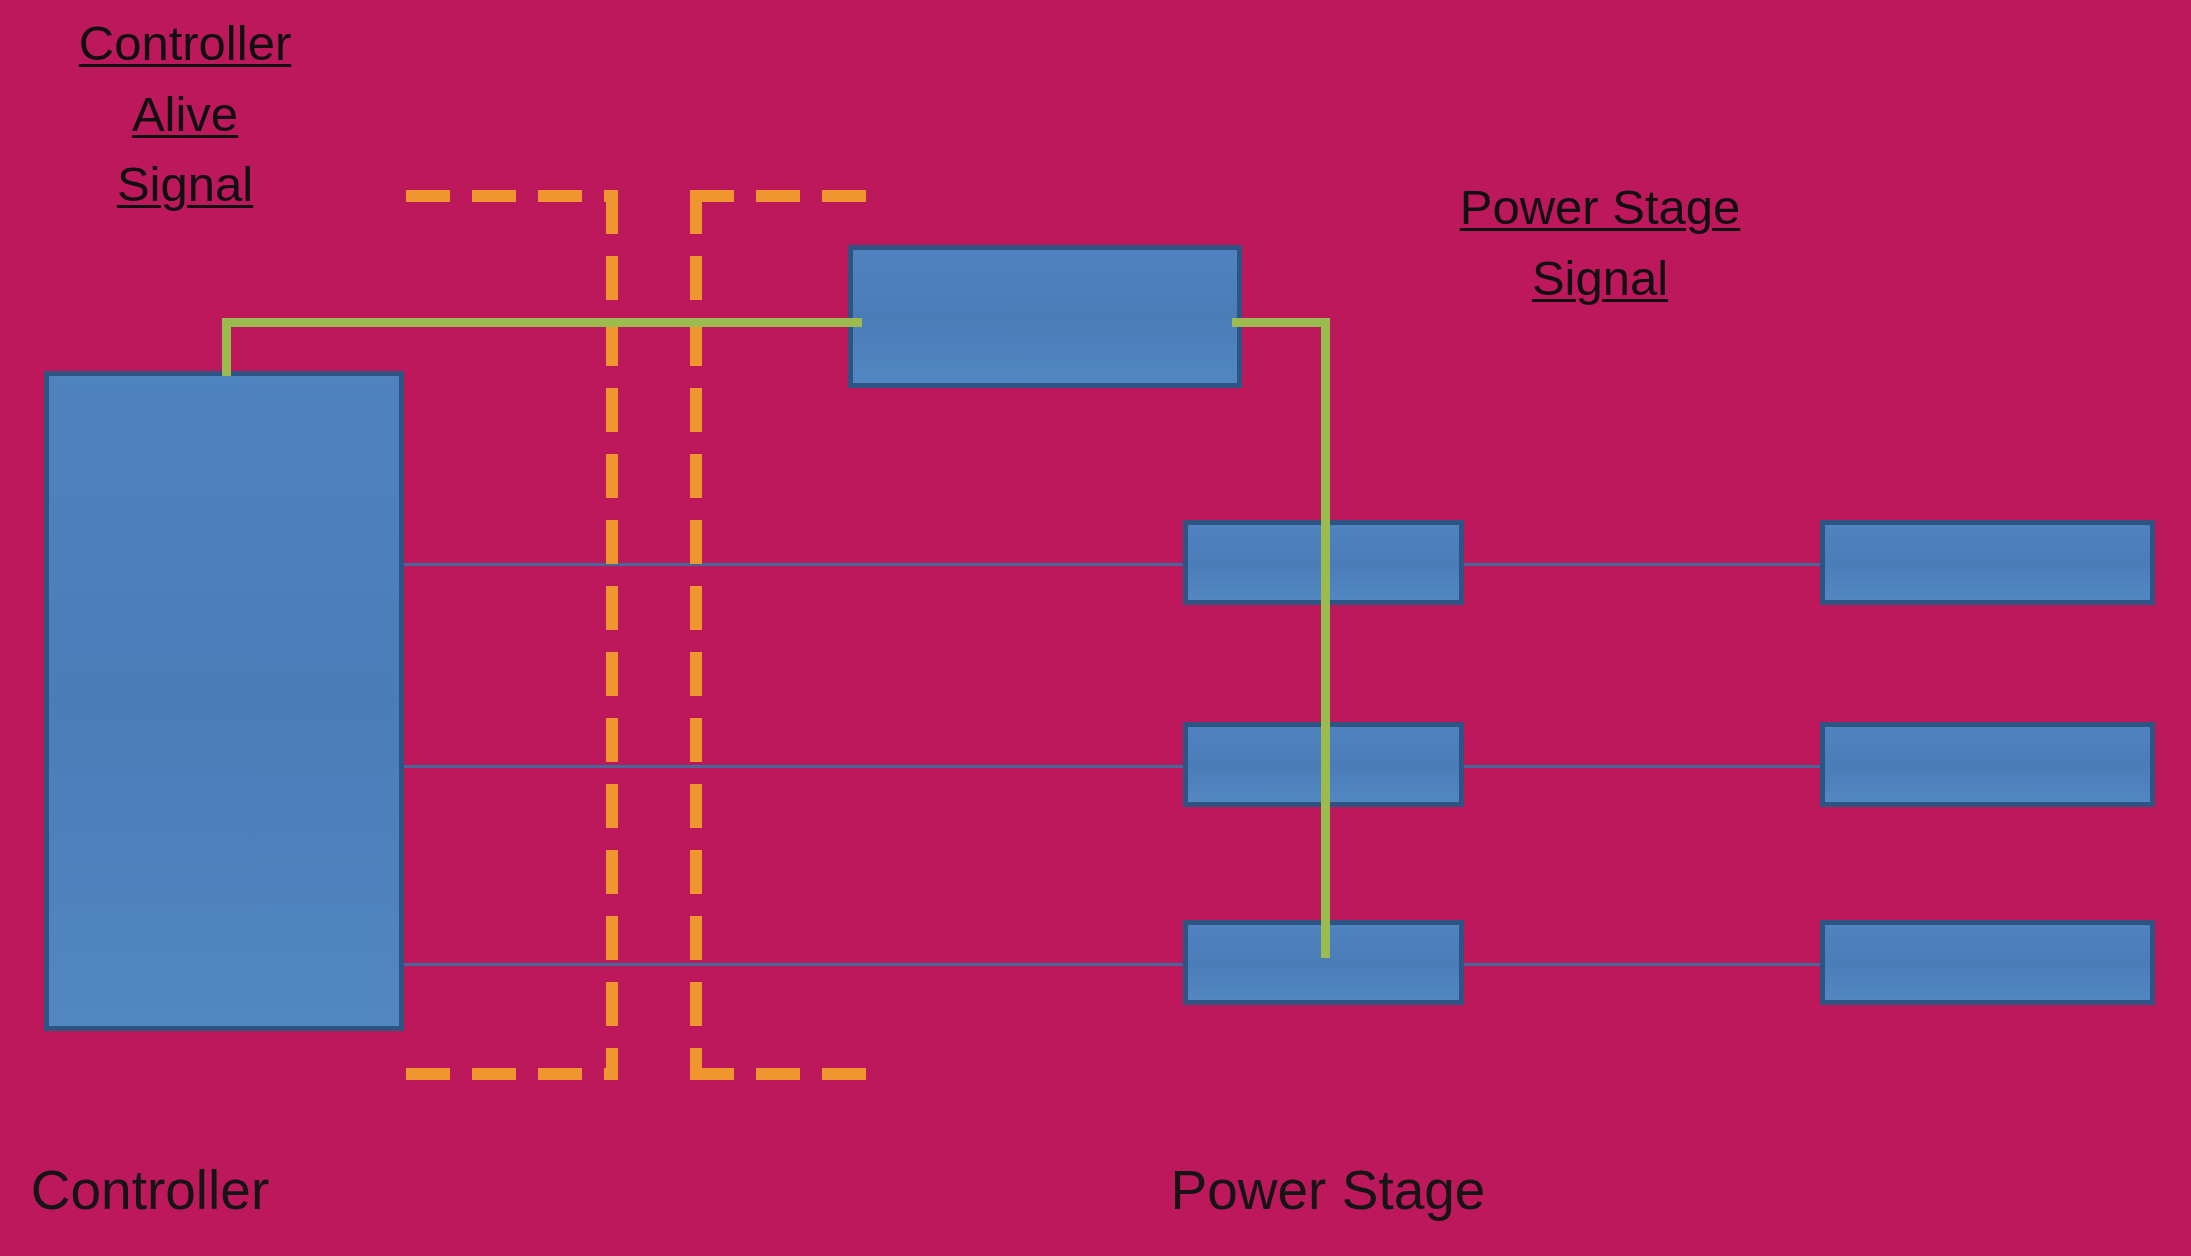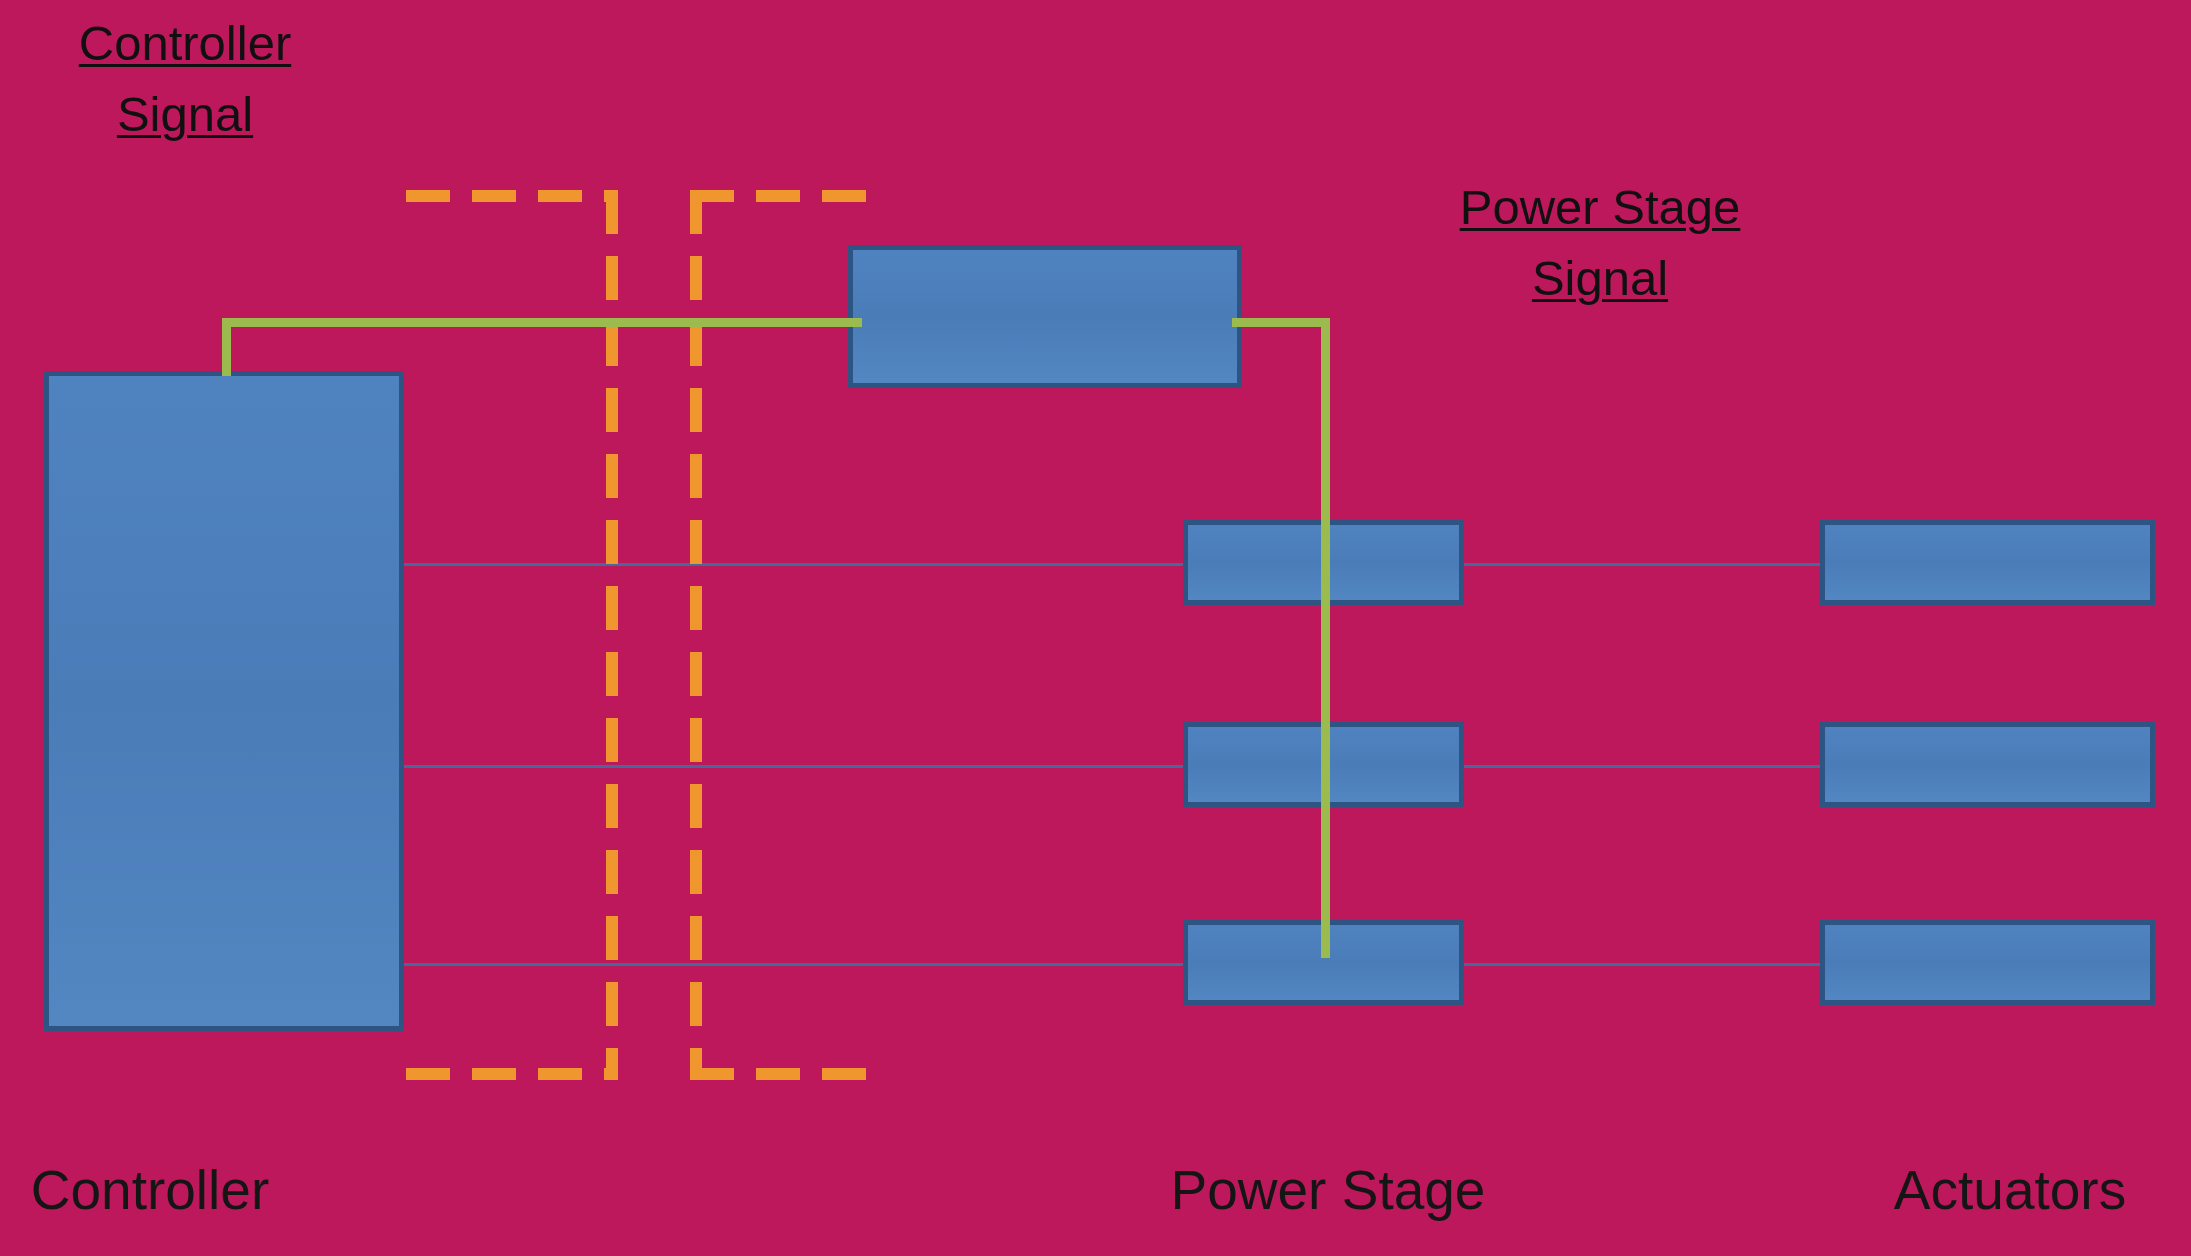--- a/index.html
+++ b/index.html
@@ -142,25 +142,25 @@
   <div class="block" style="left:1183px; top:520px; width:281px; height:85px;"></div>
   <div class="block" style="left:1183px; top:722px; width:281px; height:85px;"></div>
   <div class="block" style="left:1183px; top:920px; width:281px; height:85px;"></div>
 
   <div class="block" style="left:1820px; top:520px; width:335px; height:85px;"></div>
   <div class="block" style="left:1820px; top:722px; width:335px; height:85px;"></div>
   <div class="block" style="left:1820px; top:920px; width:335px; height:85px;"></div>
 
   <div class="annot" style="left:0px; top:8px; width:370px;">
     <span>Controller</span>
+    <span>Alive</span>
     <span>Signal</span>
   </div>
 
   <div class="annot" style="left:1370px; top:172px; width:460px;">
     <span>Power Stage</span>
     <span>Signal</span>
   </div>
 
   <div class="caption" style="left:0px; top:1158px; width:300px;">Controller</div>
   <div class="caption" style="left:1128px; top:1158px; width:400px;">Power Stage</div>
-  <div class="caption" style="left:1830px; top:1158px; width:360px;">Actuators</div>
 
 </div>
 
 </body></html>

